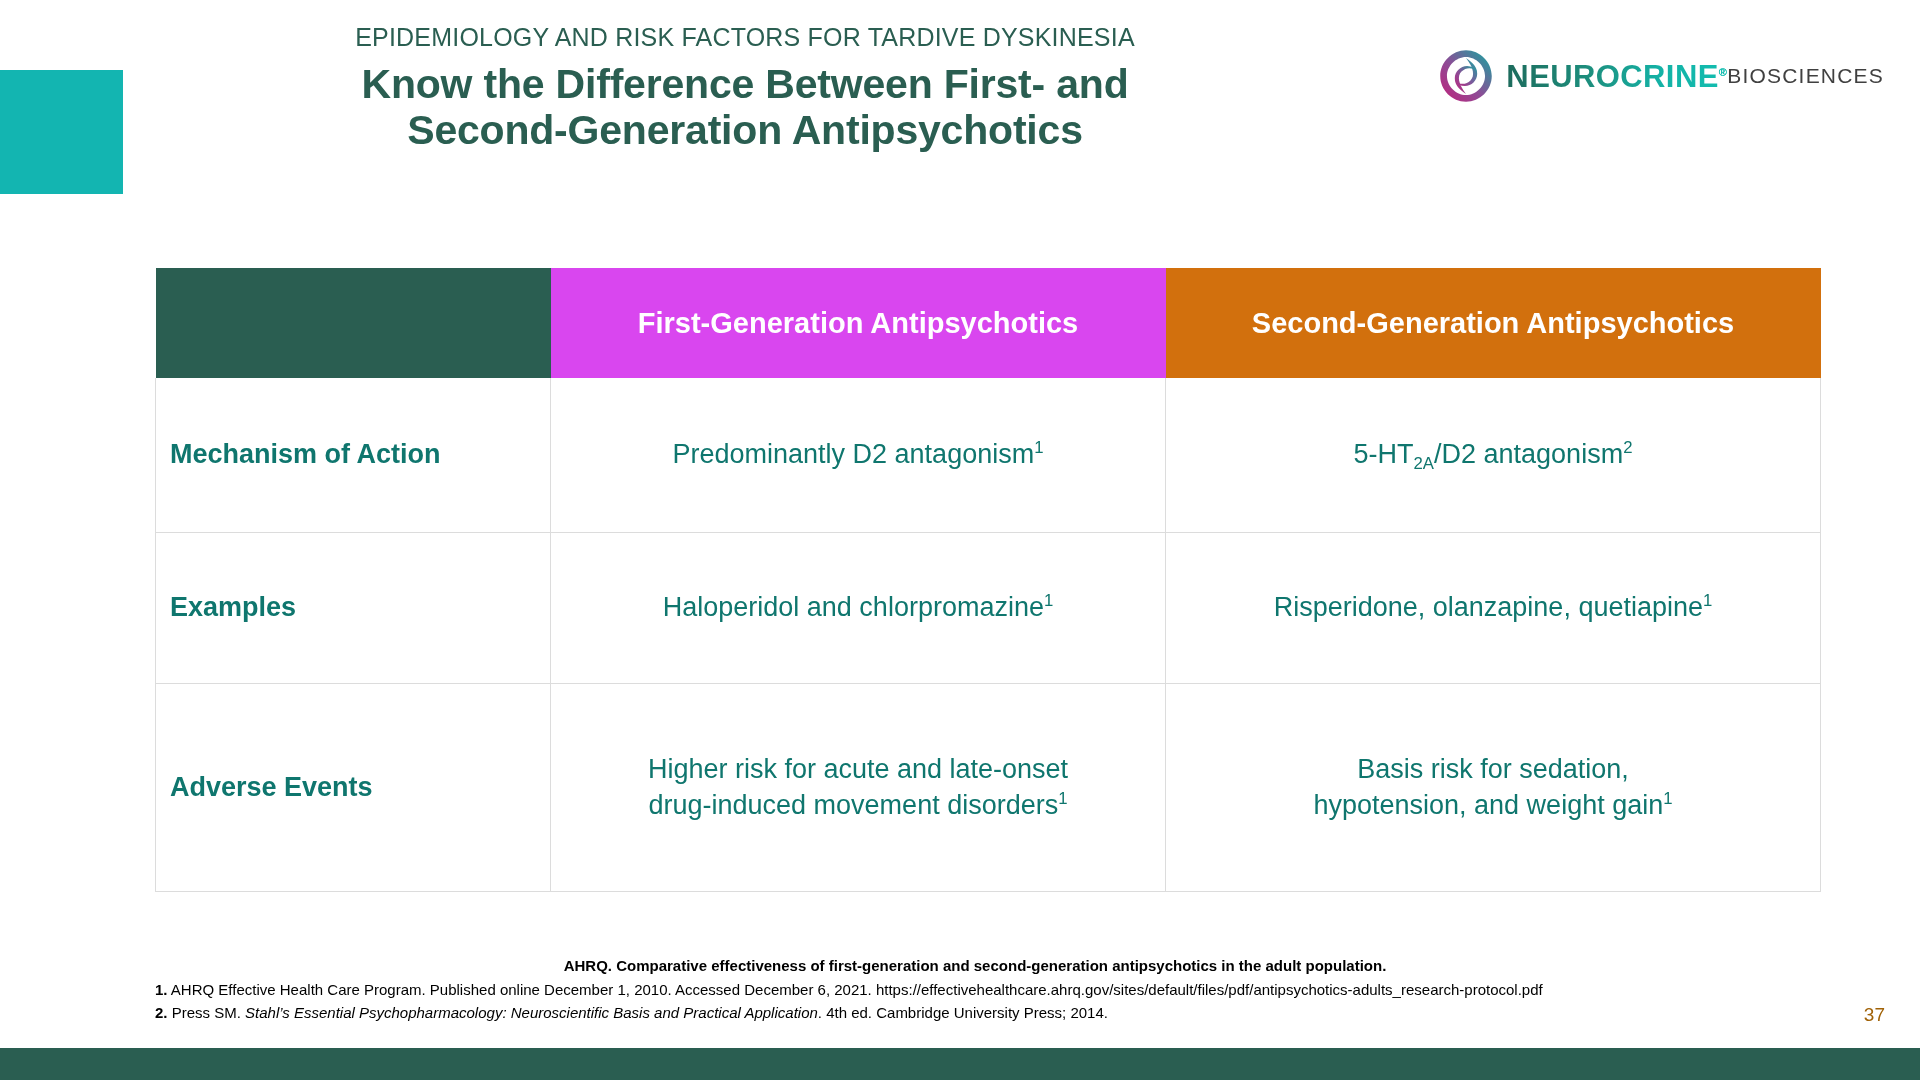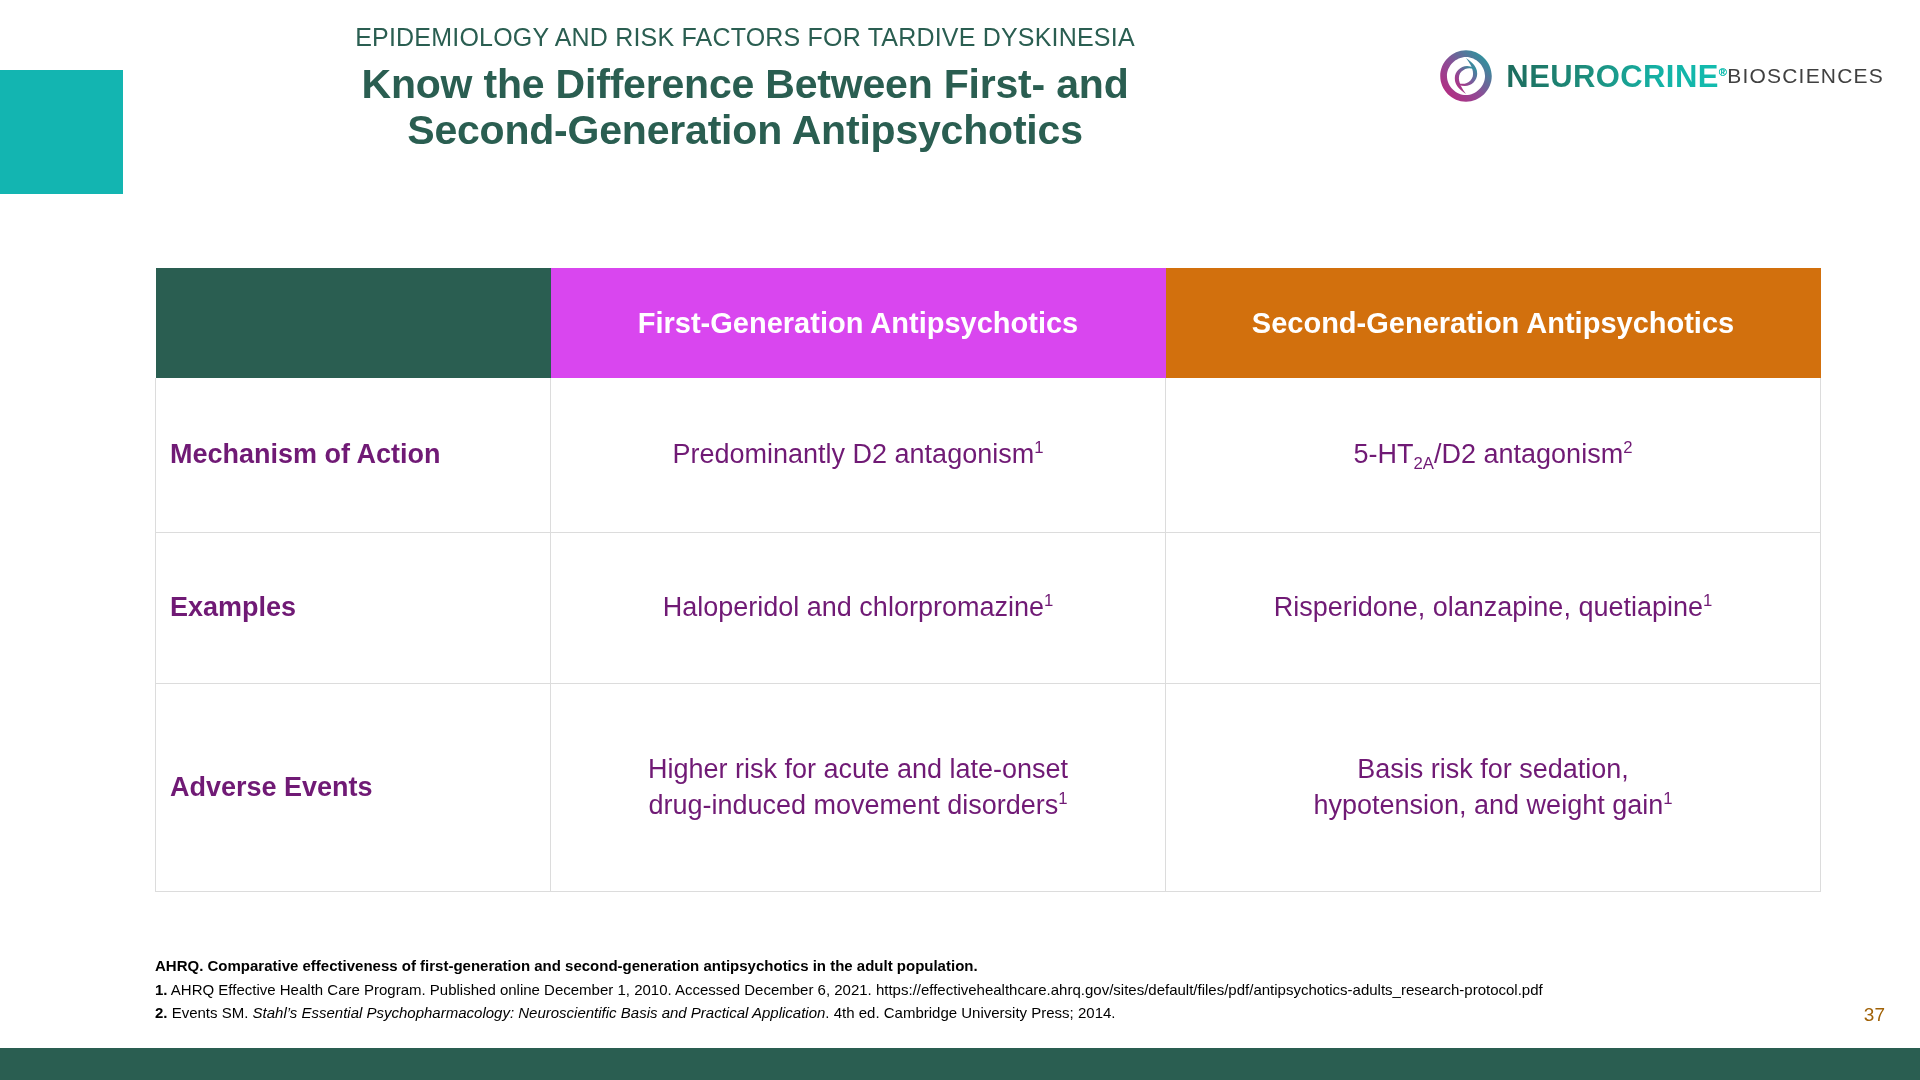--- a/index.html
+++ b/index.html
@@ -113,21 +113,21 @@
   th.head-blank { background: #2a5e51; }
   th.head-fga   { background: #d946ef; border-left: 3px solid #ffffff; }
   th.head-sga   { background: #d2700d; border-left: 3px solid #ffffff; }
 
   table.comparison tbody td {
     border: 1px solid #dcdcdc;
     border-top: none;
     text-align: center;
     vertical-align: middle;
     font-size: 27px;
-    color: #701a75;
+    color: #0f766e;
     padding: 16px 18px;
     line-height: 1.3;
   }
   table.comparison tbody tr td:first-child {
     border-left: 1px solid #dcdcdc;
     text-align: left;
     font-weight: 700;
     padding-left: 14px;
   }
   tr.row-moa td { height: 122px; }
@@ -143,20 +143,21 @@
     left: 155px;
     top: 955px;
     width: 1640px;
     color: #000000;
   }
   .fn-source {
     font-size: 15px;
     font-weight: 700;
     line-height: 1.5;
     white-space: nowrap;
+    text-align: center;
   }
   .fn-ref {
     font-size: 15px;
     line-height: 1.55;
     white-space: nowrap;
   }
   .fn-ref .num { font-weight: 700; }
   .fn-ref .ital { font-style: italic; }
 
   .page-number {
@@ -255,18 +256,18 @@
           <span>hypotension, and weight gain</span><sup>1</sup>
         </td>
       </tr>
     </tbody>
   </table>
 </div>
 
 <div class="footnotes">
   <div class="fn-source">AHRQ. Comparative effectiveness of first-generation and second-generation antipsychotics in the adult population.</div>
   <div class="fn-ref"><span class="num">1.</span><span> AHRQ Effective Health Care Program. Published online December 1, 2010. Accessed December 6, 2021. https://effectivehealthcare.ahrq.gov/sites/default/files/pdf/antipsychotics-adults_research-protocol.pdf</span></div>
-  <div class="fn-ref"><span class="num">2.</span><span> Events SM. </span><span class="ital">Stahl’s Essential Psychopharmacology: Neuroscientific Basis and Practical Application</span><span>. 4th ed. Cambridge University Press; 2014.</span></div>
+  <div class="fn-ref"><span class="num">2.</span><span> Press SM. </span><span class="ital">Stahl’s Essential Psychopharmacology: Neuroscientific Basis and Practical Application</span><span>. 4th ed. Cambridge University Press; 2014.</span></div>
 </div>
 
 <div class="page-number">37</div>
 
 <div class="bottom-bar"></div>
 
 </body></html>

